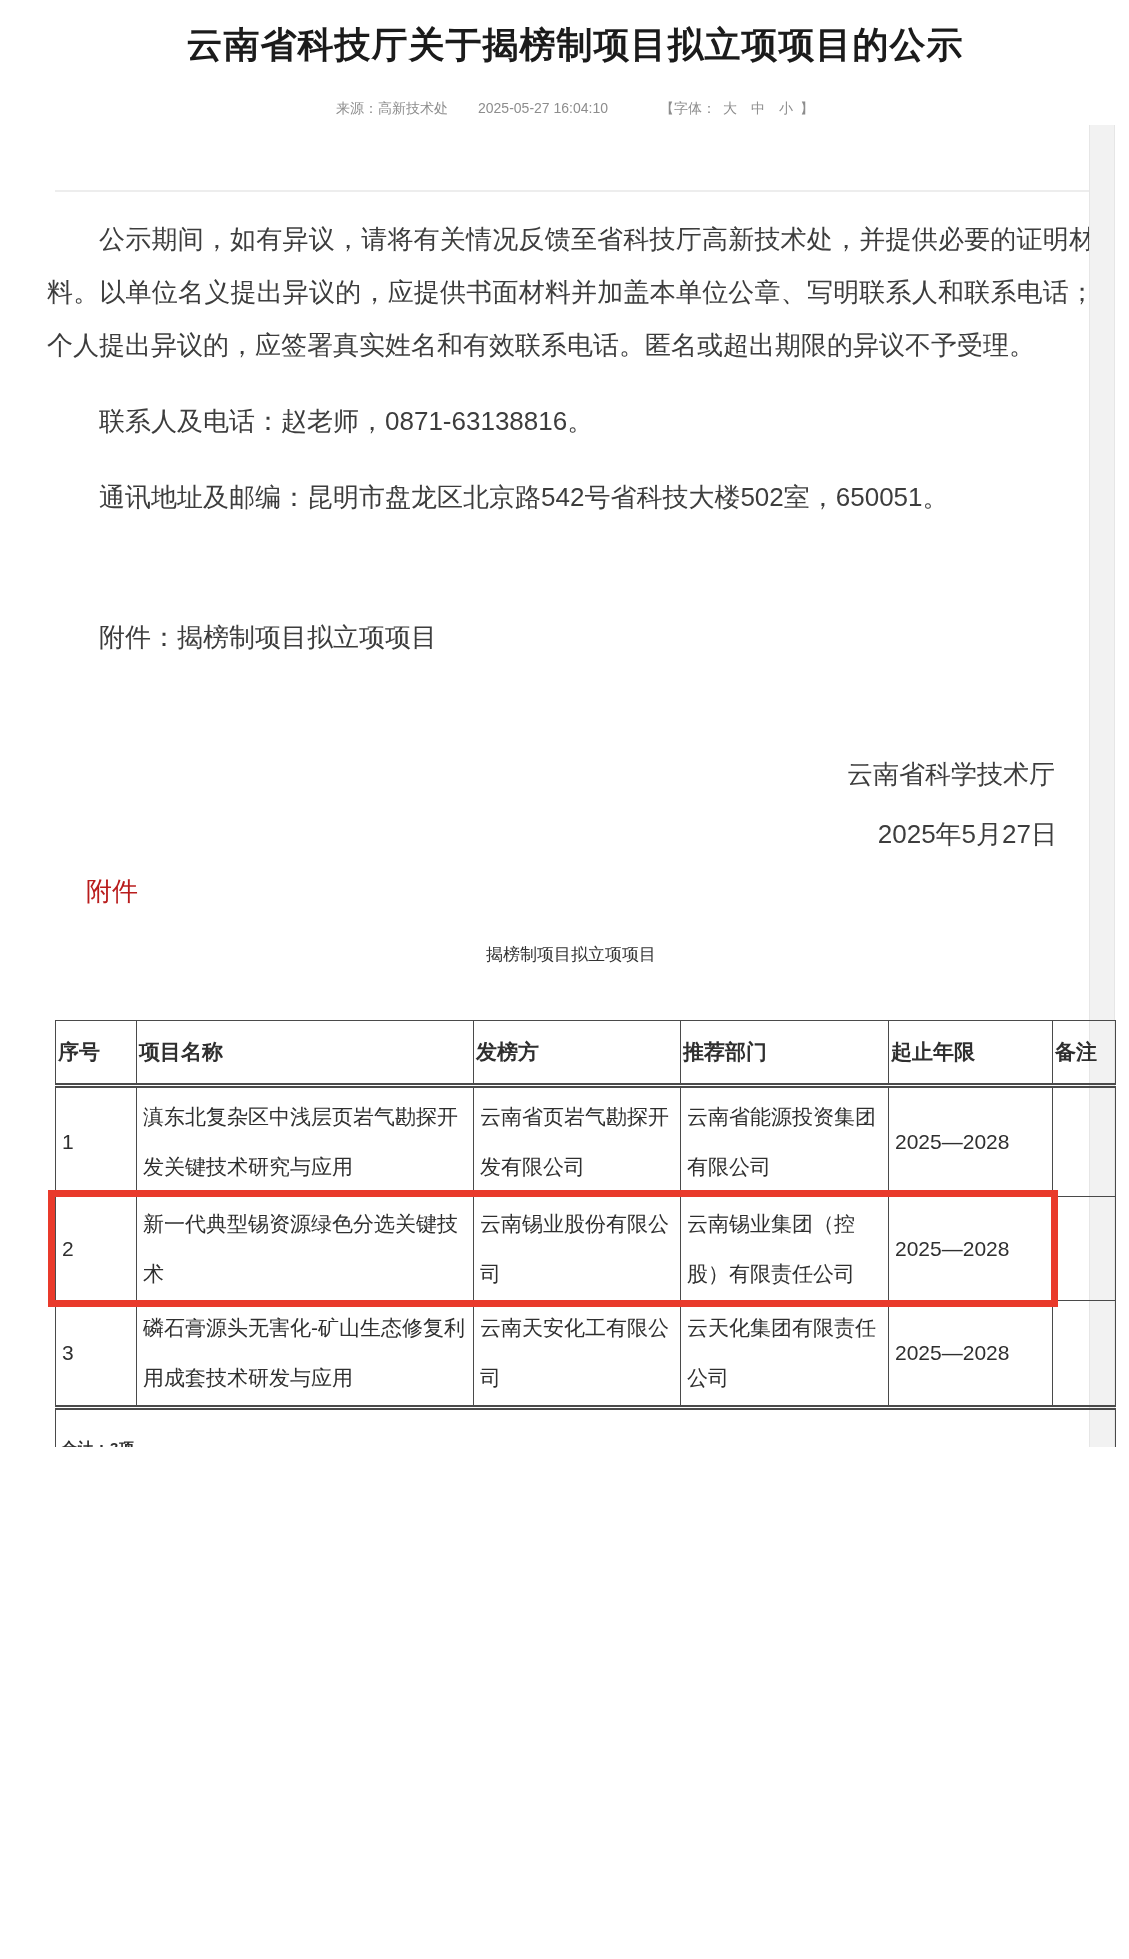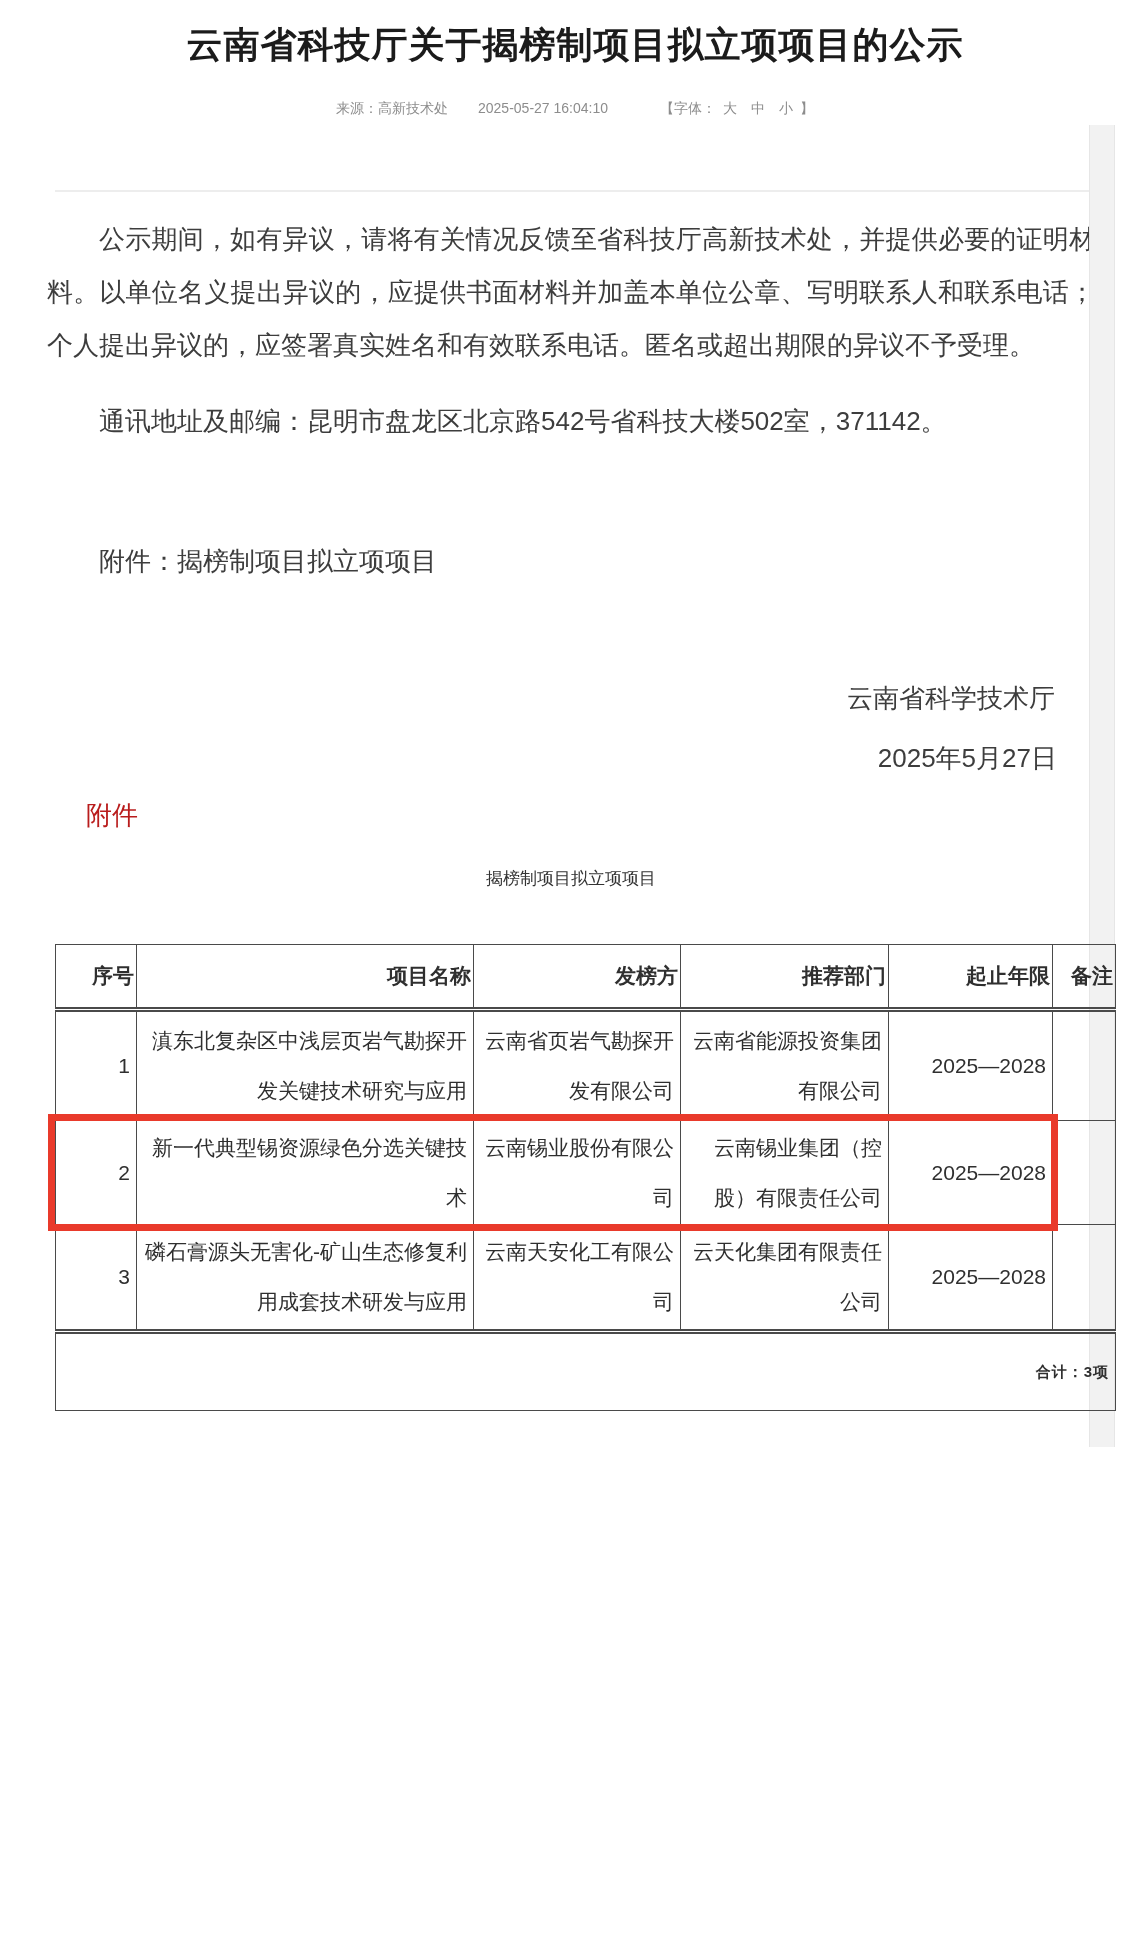--- a/index.html
+++ b/index.html
@@ -98,21 +98,21 @@
     width: 1060px;
     z-index: 1;
   }
   table.doc-table {
     width: 1060px;
     border-collapse: collapse;
     table-layout: fixed;
   }
   .doc-table th, .doc-table td {
     border: 1.5px solid #4a4a4a;
-    text-align: right;
+    text-align: left;
     vertical-align: middle;
     color: #2f2f2f;
     font-size: 21px;
     line-height: 50px;
     padding: 0 6px;
     background: transparent;
     word-break: break-all;
   }
   .doc-table thead th {
     height: 62px;
@@ -167,21 +167,22 @@
 
     <h1 class="doc-title">云南省科技厅关于揭榜制项目拟立项项目的公示</h1>
 
     <div class="meta">
       <span>来源：高新技术处</span><span class="dt">2025-05-27 16:04:10</span><span class="fz-wrap"><span>【字体：</span><a class="fz">大</a><a class="fz">中</a><a class="fz">小</a><span>】</span></span>
     </div>
 
     <div class="divider"></div>
 
     <p class="body-p">公示期间，如有异议，请将有关情况反馈至省科技厅高新技术处，并提供必要的证明材料。以单位名义提出异议的，应提供书面材料并加盖本单位公章、写明联系人和联系电话；个人提出异议的，应签署真实姓名和有效联系电话。匿名或超出期限的异议不予受理。</p>
-    <p class="body-p gap-line">通讯地址及邮编：昆明市盘龙区北京路542号省科技大楼502室，371142。</p>
+    <p class="body-p gap-line">联系人及电话：赵老师，0871-63138816。</p>
+    <p class="body-p gap-line">通讯地址及邮编：昆明市盘龙区北京路542号省科技大楼502室，650051。</p>
     <p class="body-p attach-line">附件：揭榜制项目拟立项项目</p>
 
     <p class="sig">云南省科学技术厅</p>
     <p class="sig date">2025年5月27日</p>
 
     <p class="appendix-label">附件</p>
     <p class="table-caption">揭榜制项目拟立项项目</p>
 
     <div class="table-wrap">
       <table class="doc-table">

